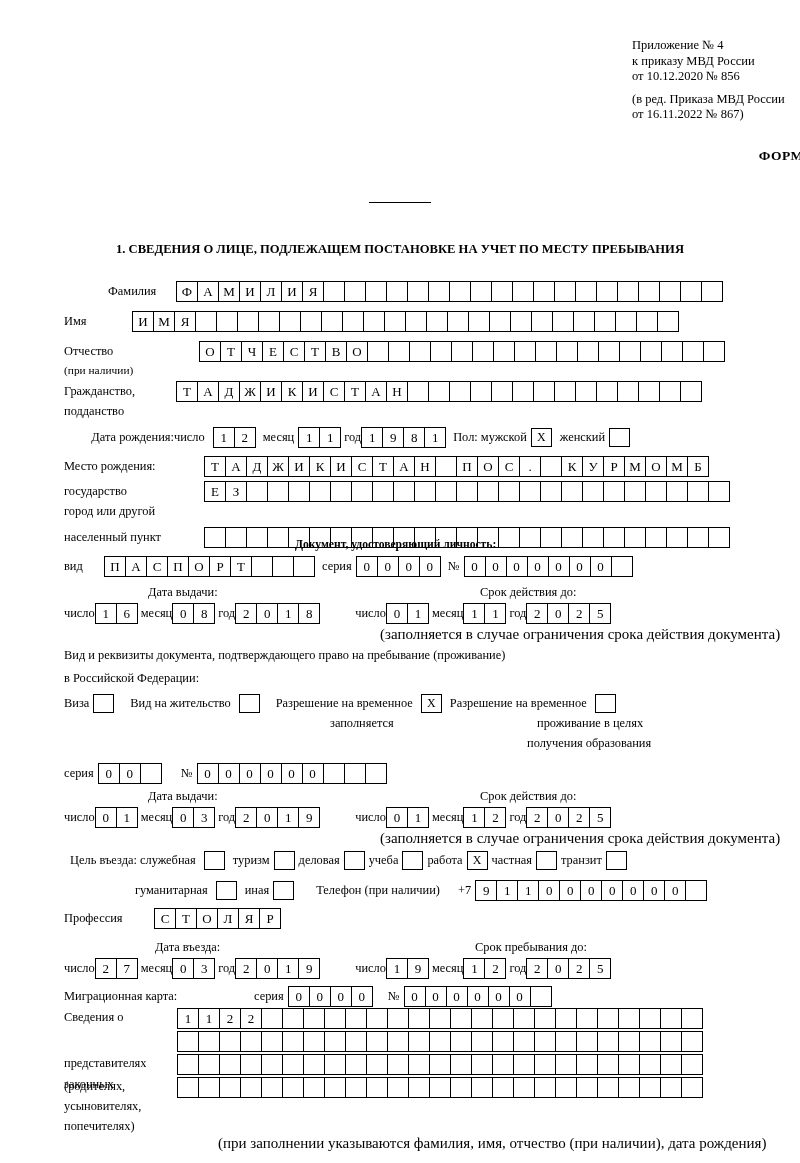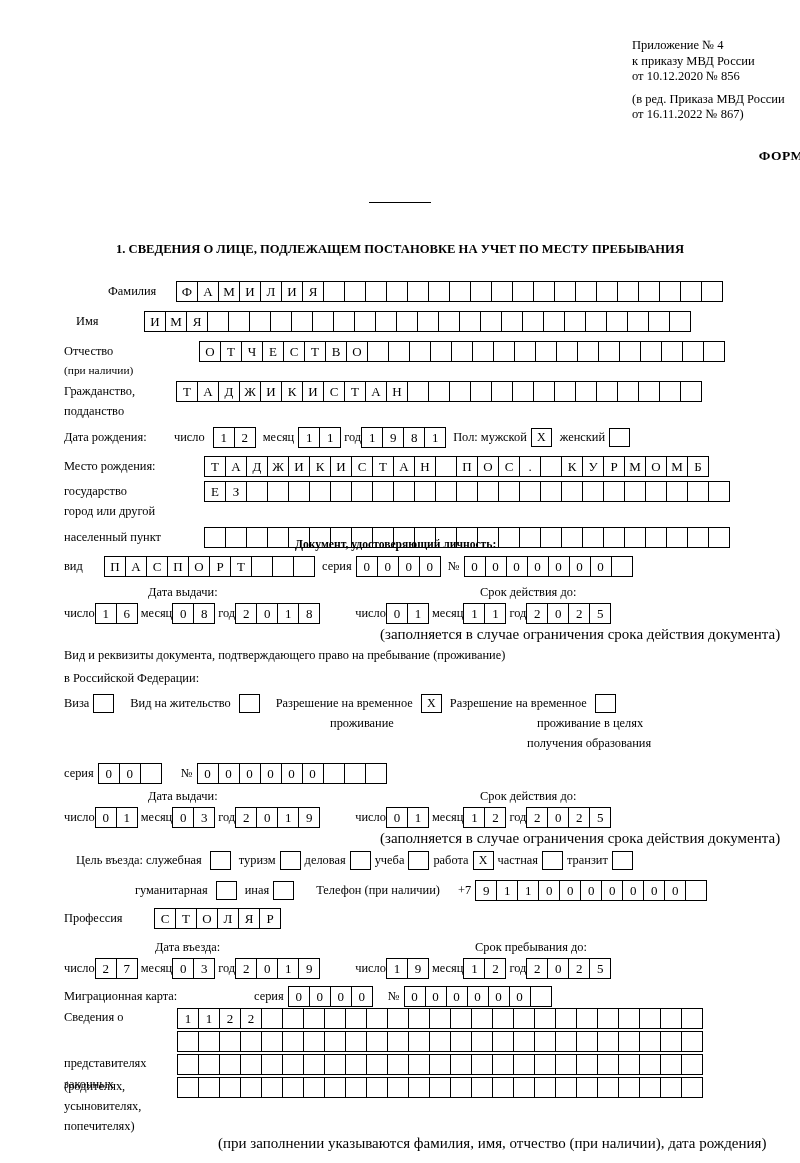--- a/index.html
+++ b/index.html
@@ -166,21 +166,21 @@
         <span class="cell"></span>
         <span class="cell"></span>
         <span class="cell"></span>
         <span class="cell"></span>
         <span class="cell"></span>
         <span class="cell"></span>
         <span class="cell"></span>
       </span>
   </div>
 
-  <div class="row" style="top:311px; left:76px;">
+  <div class="row" style="top:311px; left:64px;">
     <span class="lbl" style="width:68px;">Имя</span>
     <span class="cells" id="name-cells">
         <span class="cell">И</span>
         <span class="cell">М</span>
         <span class="cell">Я</span>
         <span class="cell"></span>
         <span class="cell"></span>
         <span class="cell"></span>
         <span class="cell"></span>
         <span class="cell"></span>
@@ -267,21 +267,21 @@
         <span class="cell"></span>
         <span class="cell"></span>
         <span class="cell"></span>
       </span>
   </div>
   <div class="row" style="top:404px; left:64px;">
     <span class="lbl">подданство</span>
   </div>
 
   <div class="row" style="top:427px; left:64px;">
-    <span class="lbl" style="width:110px;">Дата рождения:</span>
+    <span class="lbl" style="width:110px;text-align:right;">Дата рождения:</span>
     <span class="lbl">число</span>
     <span class="sp8"></span>
     <span class="cells" id="bd-day">
         <span class="cell">1</span>
         <span class="cell">2</span>
       </span>
     <span class="sp8"></span>
     <span class="lbl">месяц</span>
     <span class="sp4"></span>
     <span class="cells" id="bd-month">
@@ -510,21 +510,21 @@
     <span style="width:16px; display:inline-block;"></span>
     <span class="lbl">Разрешение на временное</span>
     <span class="sp8"></span>
     <span class="box">X</span>
     <span class="sp8"></span>
     <span class="lbl">Разрешение на временное</span>
     <span class="sp8"></span>
     <span class="box"></span>
   </div>
   <div class="row" style="top:716px; left:330px;">
-    <span class="lbl">проживание</span>
+    <span class="lbl">заполняется</span>
   </div>
   <div class="row" style="top:716px; left:537px;">
     <span class="lbl">проживание в целях</span>
   </div>
   <div class="row" style="top:736px; left:527px;">
     <span class="lbl">получения образования</span>
   </div>
 
   <div class="row" style="top:763px; left:64px;">
     <span class="lbl">серия</span>
@@ -594,21 +594,21 @@
     <span class="cells" id="pm-vyear">
         <span class="cell">2</span>
         <span class="cell">0</span>
         <span class="cell">2</span>
         <span class="cell">5</span>
       </span>
   </div>
 
   <div class="footnote" style="top:830px; left:380px;">(заполняется в случае ограничения срока действия документа)</div>
 
-  <div class="row" style="top:851px; left:76px;align-items:center;">
+  <div class="row" style="top:851px; left:70px;align-items:center;">
     <span class="lbl">Цель въезда: служебная</span>
     <span class="sp8"></span>
     <span class="box"></span>
     <span class="sp8"></span>
     <span class="lbl">туризм</span>
     <span class="sp4"></span>
     <span class="box"></span>
     <span class="sp4"></span>
     <span class="lbl">деловая</span>
     <span class="sp4"></span>

